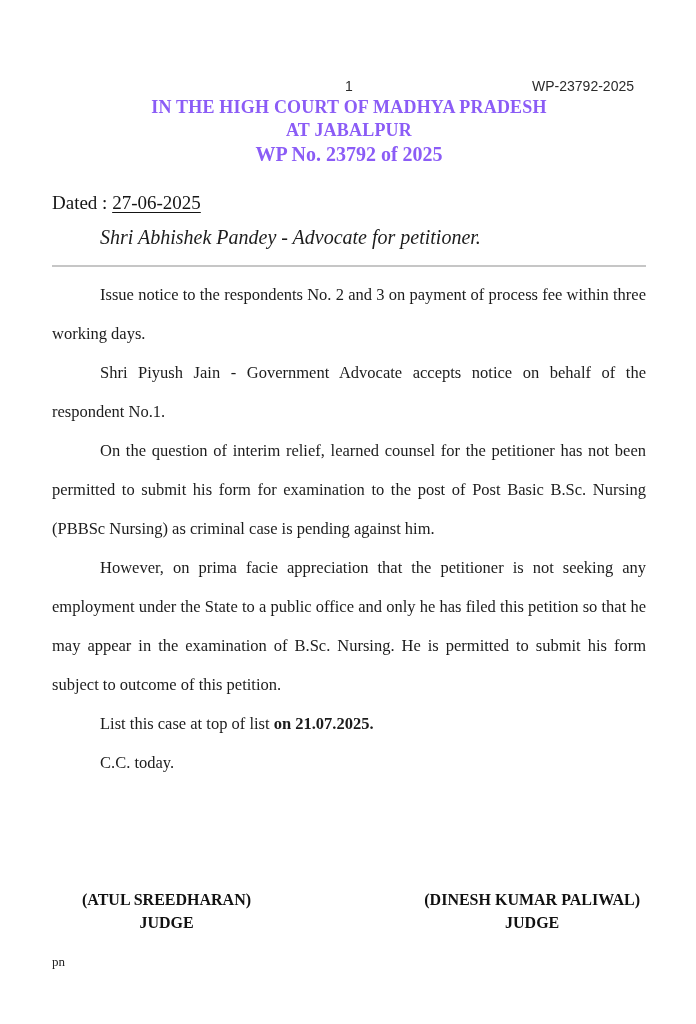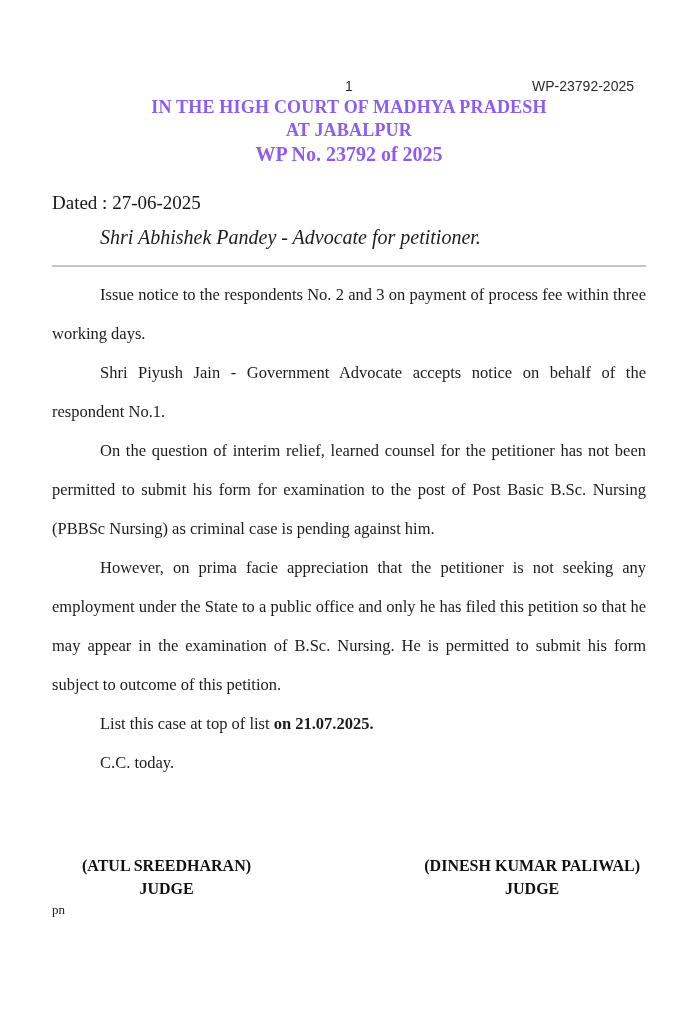--- a/index.html
+++ b/index.html
@@ -63,20 +63,21 @@
     font-size: 10px;
   }
 
   
   .dated-line {
     margin-top: 26px;
     font-size: 19px;
     color: #151515;
   }
   .dated-value {
+    text-decoration: underline;
     text-underline-offset: 3px;
   }
   .counsel {
     margin-top: 12px;
     margin-left: 48px;
     font-style: italic;
     font-size: 20px;
   }
   .rule {
     margin-top: 16px;
@@ -101,32 +102,32 @@
     text-indent: 48px;
     font-size: 16.5px;
     line-height: 39px;
   }
   .listing-bold { font-weight: bold; }
 
   
   .signatures {
     display: flex;
     justify-content: space-between;
-    margin-top: 72px;
+    margin-top: 106px;
     font-weight: bold;
     font-size: 16px;
     line-height: 23px;
     color: #111;
   }
   .sig-block { text-align: center; }
   .sig-left  { margin-left: 30px; }
   .sig-right { margin-right: 6px; }
 
   .initials {
-    margin-top: 2px;
+    margin-top: 20px;
     font-size: 13px;
     color: #222;
   }
 </style>
 </head>
 <body>
 
 <div class="page">
 
   <div class="ref-row">

